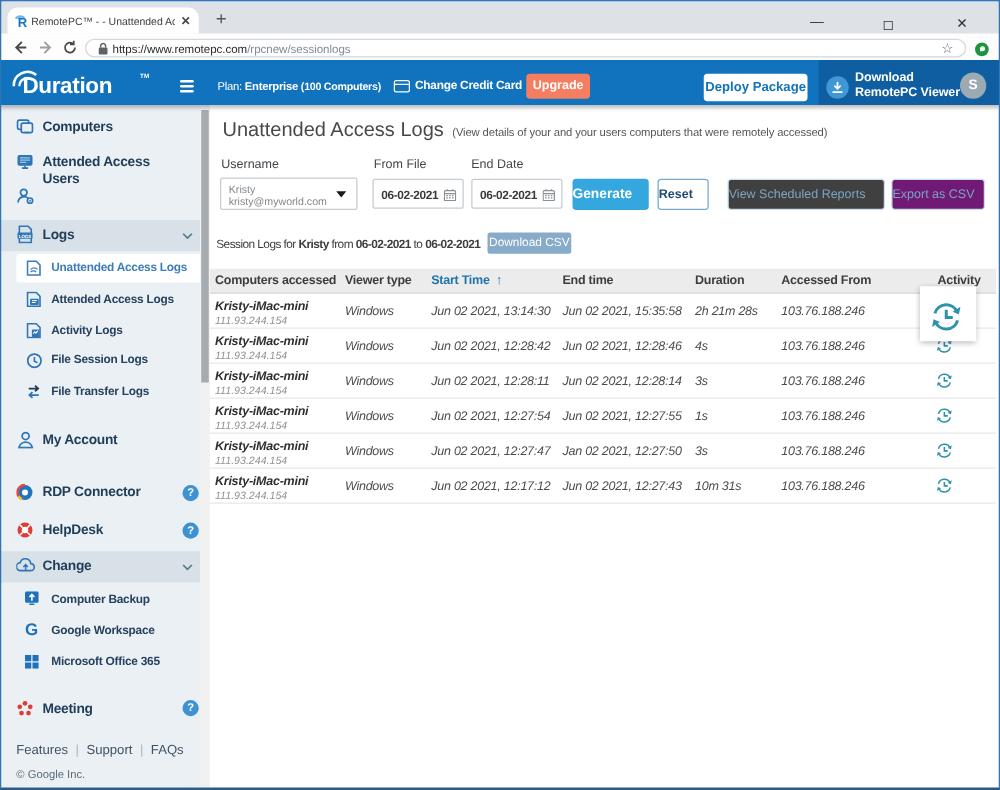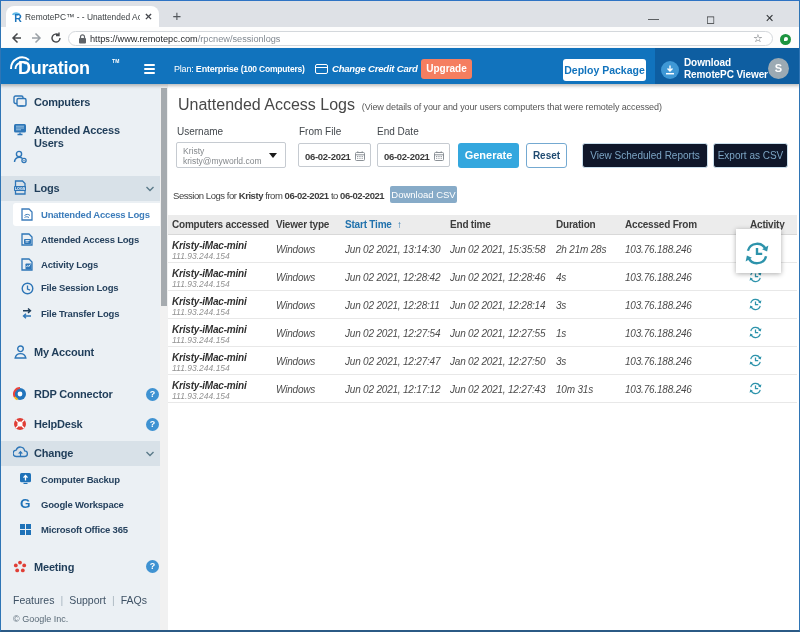--- a/index.html
+++ b/index.html
@@ -21,21 +21,21 @@
 #star { position:absolute; left:753px; top:32px; font-size:11px; color:#5f6368; }
 #ext { position:absolute; left:780px; top:33.5px; width:11px; height:11px; border-radius:50%; background:#1d9440; }
 #ext:after { content:""; position:absolute; left:3.5px; top:3.5px; width:4px; height:4px; background:#fff; border-radius:50% 50% 50% 0; }
 
 #hdr { position:absolute; left:0; top:48px; width:800px; height:36px; background:#1173bd; box-shadow:0 2px 3px rgba(40,40,40,.3); z-index:5; }
 #hdrdark { position:absolute; left:655px; top:0; width:145px; height:36px; background:#0e5ea1; }
 .hambar { position:absolute; left:144px; width:10.5px; height:1.5px; background:#fff; border-radius:1px; }
 #plan { position:absolute; left:174px; top:64px; color:#fff; font-size:9px; letter-spacing:-0.2px; white-space:nowrap; z-index:6; }
 #ccic { position:absolute; left:315px; top:64px; width:13px; height:10px; border:1.4px solid #fff; border-radius:2px; z-index:6; }
 #ccic:after { content:""; position:absolute; left:0px; top:1.6px; width:10.5px; height:1.8px; background:#fff; }
-#cctxt { position:absolute; left:332px; top:63px; color:#fff; font-size:9.5px; font-weight:bold; z-index:6; letter-spacing:-0.2px;font-style:italic; }
+#cctxt { position:absolute; left:332px; top:63px; color:#fff; font-size:9.5px; font-weight:bold; z-index:6; letter-spacing:-0.2px; }
 #upg { position:absolute; left:421px; top:59px; width:51px; height:20px; background:#f57e60; border-radius:3px; color:#fff; font-size:10px; font-weight:bold; text-align:center; line-height:20px; z-index:6; }
 #deploy { position:absolute; left:563px; top:59px; width:83px; height:22px; background:#fff; border-radius:3px; color:#1173bd; font-size:10.5px; font-weight:bold; text-align:center; line-height:22px; z-index:6; }
 #dlcirc { position:absolute; left:661px; top:61px; width:18px; height:18px; border-radius:50%; background:#3f98d5; z-index:6; }
 #dltxt { position:absolute; left:684px; top:57px; color:#fff; font-size:10px; font-weight:bold; line-height:11.5px; z-index:6; letter-spacing:-0.1px; }
 #avatar { position:absolute; left:768px; top:58px; width:21px; height:21px; border-radius:50%; background:#9caab3; color:#fff; font-size:11px; font-weight:bold; text-align:center; line-height:21px; z-index:6; }
 
 #sidebar { position:absolute; left:0; top:84px; width:160px; height:546px; background:#ebf0f4; }
 #sbscroll { position:absolute; left:160px; top:84px; width:8px; height:546px; background:#f1f1f1; }
 #sbthumb { position:absolute; left:161px; top:88px; width:6px; height:218px; background:#a6abaf; }
 .grp { position:absolute; left:0; width:160px; height:25px; background:#d8e1e8; }
@@ -51,25 +51,25 @@
 #content { position:absolute; left:168px; top:84px; width:631px; height:546px; background:#fff; }
 #ctitle { position:absolute; left:178px; top:96px; font-size:16px; color:#484848; white-space:nowrap; }
 #csub { font-size:9px; color:#565656; letter-spacing:-0.1px;text-align:center; }
 .flabel { position:absolute; top:126px; font-size:10px; color:#42474c; }
 #usel { position:absolute; left:176px; top:142px; width:110px; height:26px; background:#fff; border:1px solid #c6cbd1; border-radius:2px; }
 #usel .l1 { position:absolute; left:6px; top:2.5px; font-size:8.5px; color:#84888c; }
 #usel .l2 { position:absolute; left:6px; top:12.5px; font-size:8.5px; color:#84888c; }
 #usel .car { position:absolute; right:8px; top:10px; width:0; height:0; border-left:4.5px solid transparent; border-right:4.5px solid transparent; border-top:5px solid #1a1a1a; }
 .dinp { position:absolute; top:143px; width:73px; height:24px; background:#fff; border:1px solid #c6cbd1; border-radius:2px; }
 .dinp .dt { position:absolute; left:6px; top:7px; font-size:9.5px; font-weight:bold; color:#3a3a3a; letter-spacing:-0.3px; }
-.btn { position:absolute; top:143px; height:25px; border-radius:3px; font-size:10px; text-align:center; }
+.btn { position:absolute; top:143px; height:25px; border-radius:3px; font-size:10px; }
 #bgen { left:458px; width:61px; background:#34a7de; color:#fff; font-weight:bold; font-size:11px; line-height:25px; }
 #brst { left:526px; width:41px; background:#fff; border:1px solid #74a9d1; color:#1f4a70; font-weight:bold; line-height:23px; }
-#bvsr { left:582px; width:126px; background:#0f172a; border:1px solid #cadfec; color:#7ba4c3; line-height:23px; }
-#bcsv { left:713px; width:75px; background:#0f172a; border:1px solid #cadfec; color:#7ba4c3; line-height:23px; }
+#bvsr { left:582px; width:126px; background:#404040; border:1px solid #cadfec; color:#7ba4c3; line-height:23px; }
+#bcsv { left:713px; width:75px; background:#701a75; border:1px solid #cadfec; color:#7ba4c3; line-height:23px; }
 #sessline { position:absolute; left:173px; top:189.5px; font-size:9.5px; letter-spacing:-0.45px; color:#3e3e3e; }
 #dlcsv { position:absolute; left:390px; top:186px; width:67px; height:17px; background:#87abc8; border-radius:2px; color:#fff; font-size:9.5px; text-align:center; line-height:17px; }
 #thead { position:absolute; left:168px; top:215px; width:629px; height:20px; background:#ececec; border-bottom:1px solid #d8d8d8; }
 .th { position:absolute; top:218.5px; font-size:10px; font-weight:bold; color:#3d3d3d; letter-spacing:-0.2px; }
 .trow { position:absolute; left:168px; width:629px; height:28px; border-bottom:1px solid #e8e8e8;font-style:italic; }
 .c1 { position:absolute; left:4px; top:4.5px; font-size:10px; font-weight:bold; color:#2f2f2f; letter-spacing:-0.2px; }
 .c1b { position:absolute; left:4px; top:16px; font-size:8.5px; color:#929292; }
 .cc { position:absolute; top:8.5px; font-size:10px; color:#4c4c4c; letter-spacing:-0.2px; }
 .rico { position:absolute; left:581px; width:13px; height:13px; }
 #popup { position:absolute; left:736px; top:229px; width:45px; height:44px; background:#fff; box-shadow:0 1px 5px rgba(0,0,0,.33); z-index:4; }

